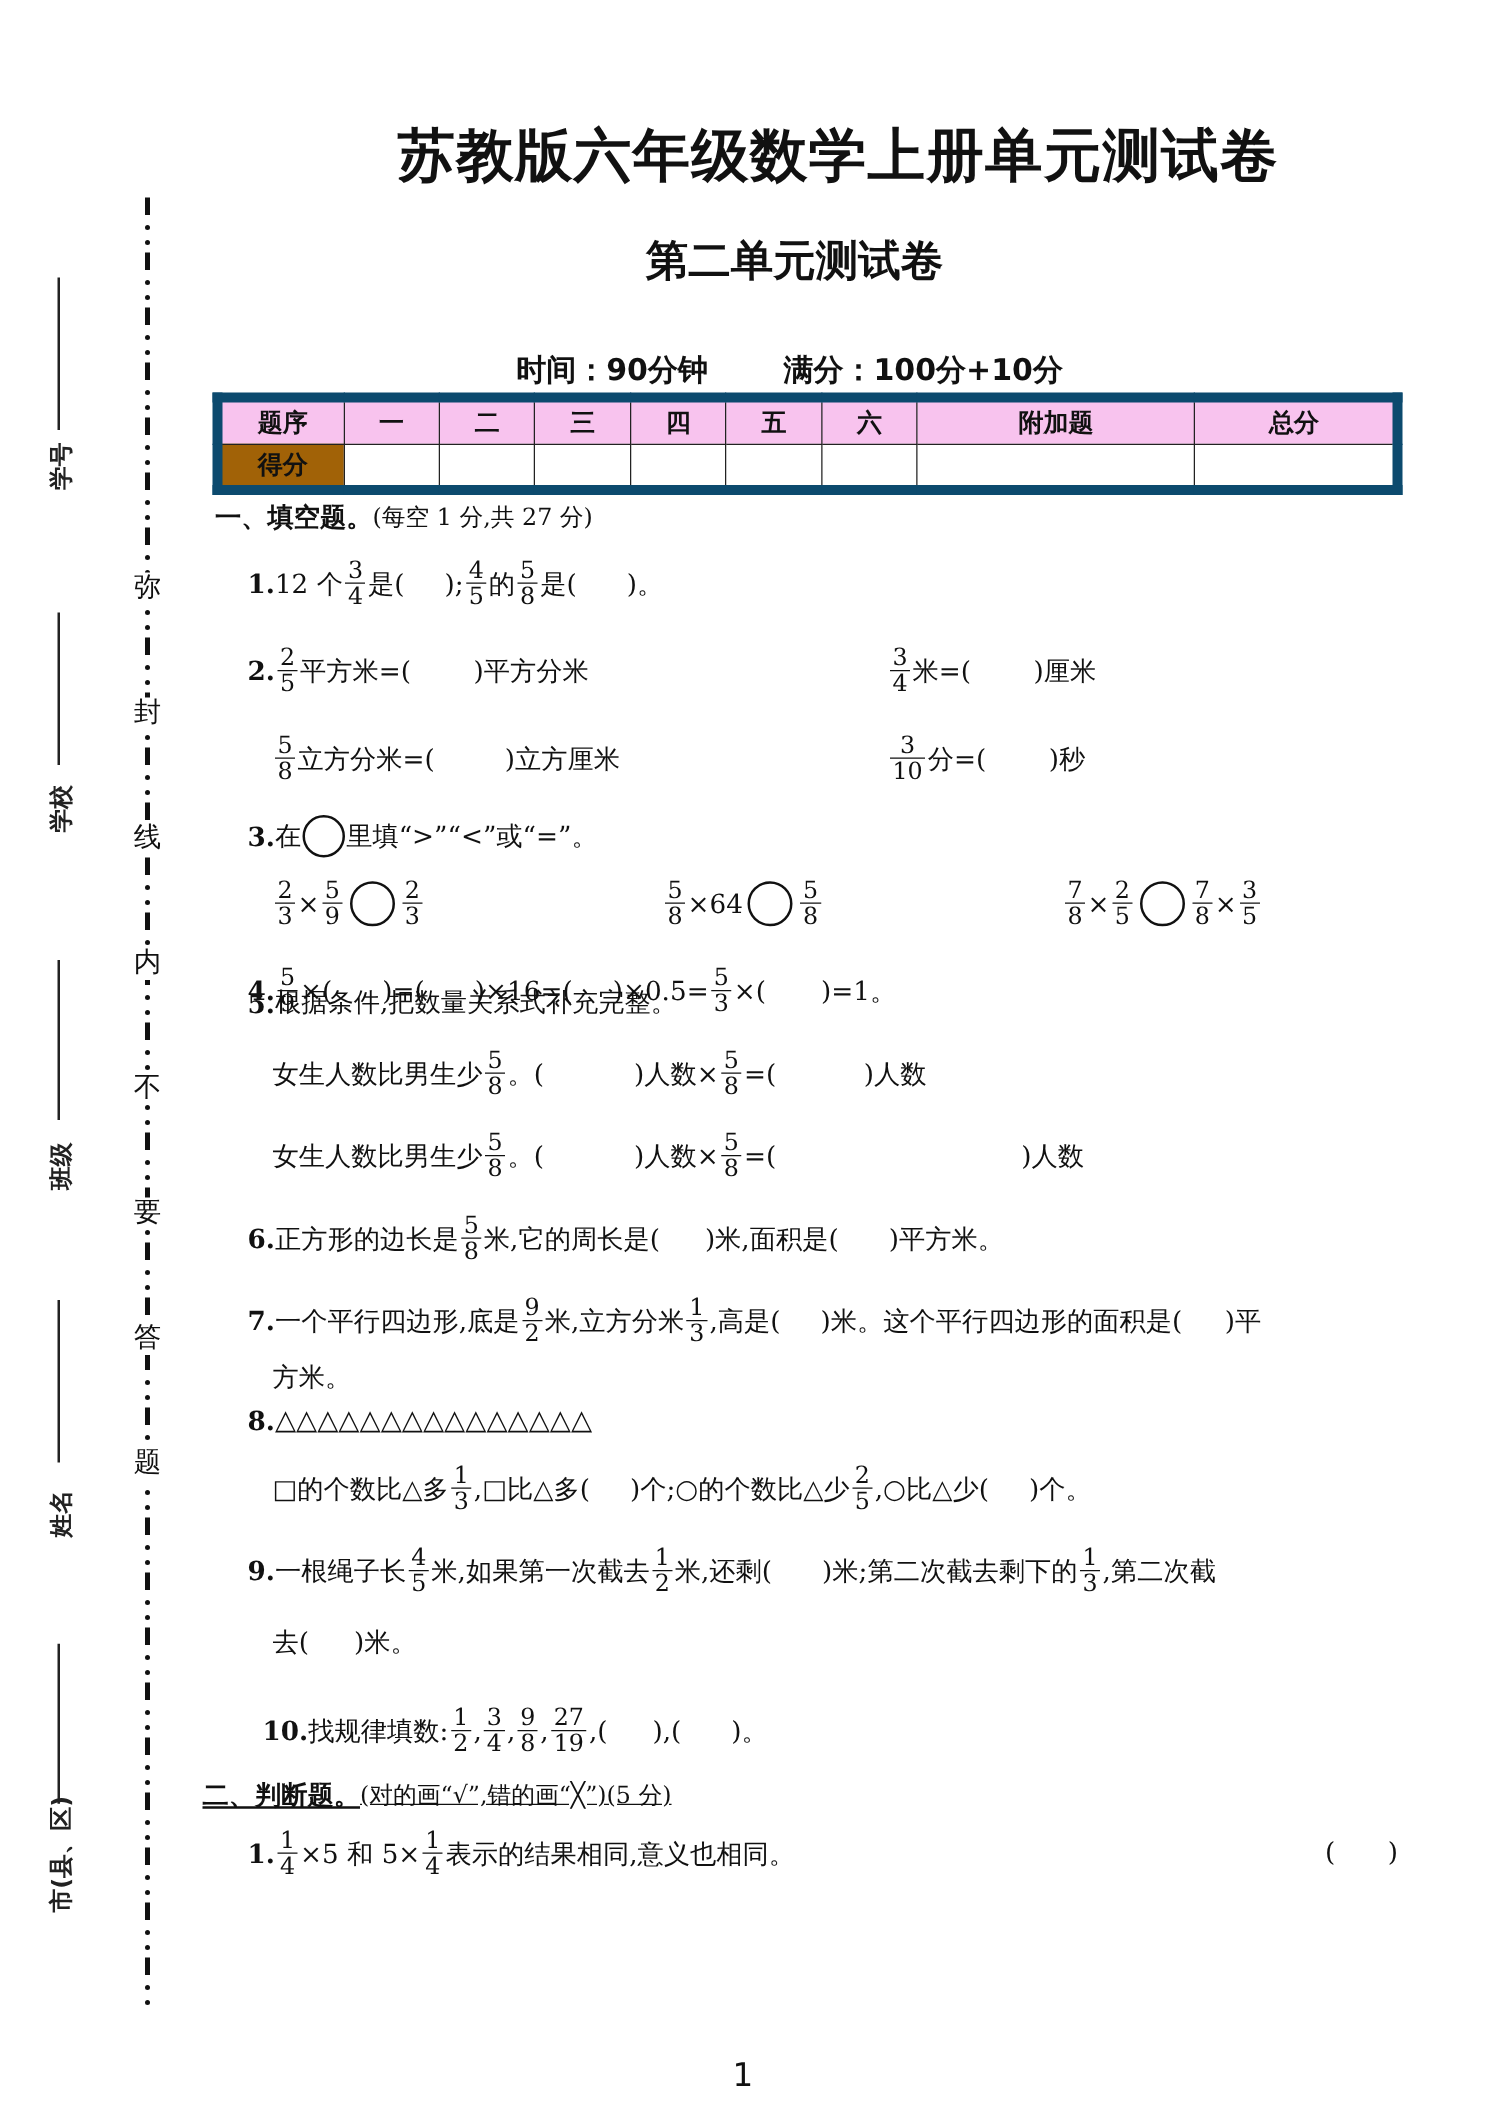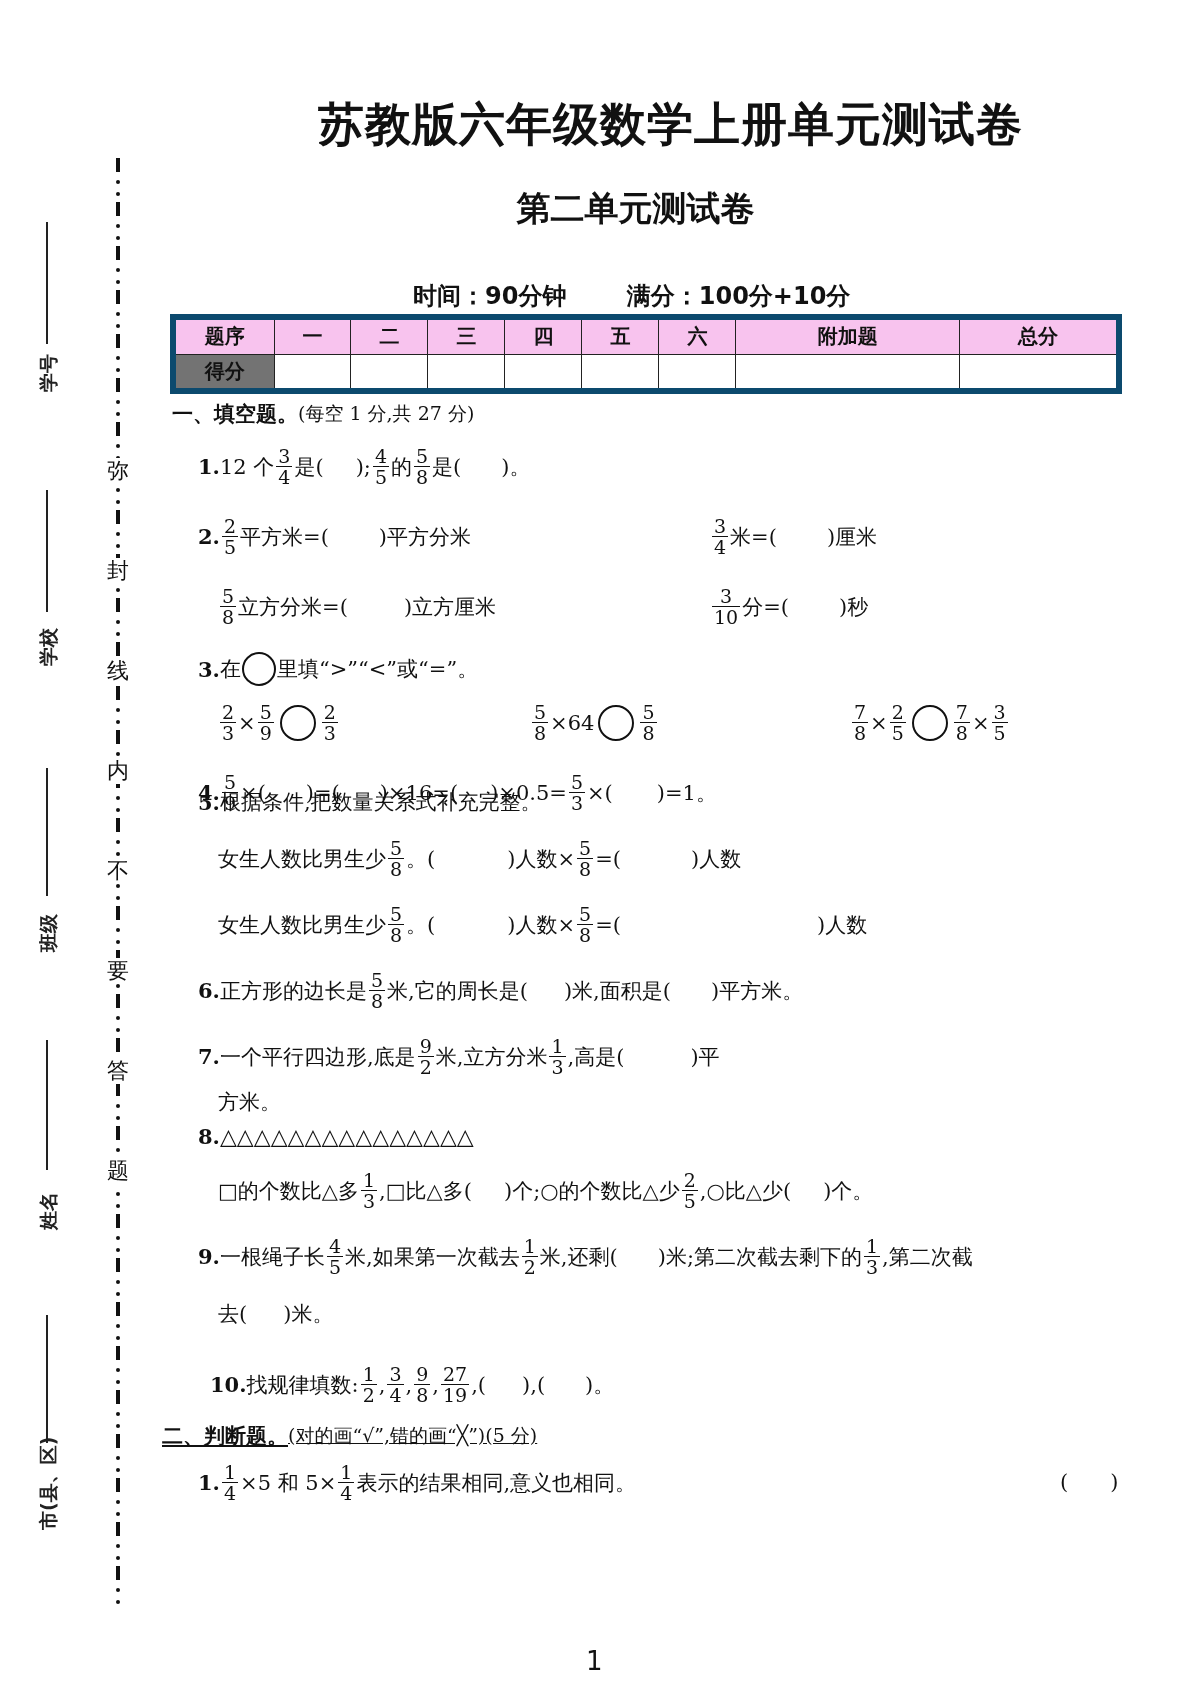--- a/index.html
+++ b/index.html
@@ -17,24 +17,24 @@
   .seal-dot { position: absolute; left: 10px; width: 4px; height: 4px; background: #111; border-radius: 50%; }
   .seal-char { position: absolute; left: 0; width: 24px; text-align: center; font-family: "DejaVu Sans", sans-serif; font-size: 22px; background: #fff; line-height: 26px; }
 
   
   .main-title { position: absolute; top: 94px; left: 0; width: 1191px; text-align: center; padding-left: 150px; font-family: "DejaVu Sans", sans-serif; font-weight: bold; font-size: 46px; letter-spacing: 1px; }
   .sub-title { position: absolute; top: 186px; left: 0; width: 1191px; text-align: center; padding-left: 80px; font-family: "DejaVu Sans", sans-serif; font-weight: bold; font-size: 34px; }
   .meta { position: absolute; top: 280px; left: 413px; font-family: "DejaVu Sans", sans-serif; font-weight: bold; font-size: 24px; white-space: nowrap; }
   .meta span + span { margin-left: 52px; }
 
   
-  table.score { position: absolute; top: 314px; left: 170px; width: 952px; border-collapse: collapse; border: 6px solid #0c4a6e; font-family: "DejaVu Sans", sans-serif; }
+  table.score { position: absolute; top: 314px; left: 170px; width: 952px; border-collapse: collapse; border: 8px solid #0c4a6e; font-family: "DejaVu Sans", sans-serif; }
   table.score td { border: 1.5px solid #222; height: 37px; text-align: center; font-size: 20px; font-weight: bold; }
   table.score tr.head td { background: #f8c3ee; }
-  table.score tr.body td:first-child { background: #737373; }
+  table.score tr.body td:first-child { background: #a16207; }
 
   
   .content { position: absolute; left: 162px; top: 400px; width: 990px; font-size: 21px; }
   .line-row { position: absolute; white-space: nowrap; display: flex; align-items: center; }
   .sec-head { font-family: "DejaVu Sans", sans-serif; font-weight: bold; font-size: 21px; }
   .sec-note { font-size: 19px; }
   .qn { font-weight: bold; font-family: "DejaVu Serif", serif; }
   .frac { display: inline-flex; flex-direction: column; align-items: center; vertical-align: middle; font-size: 19px; line-height: 20px; margin: 0 2px; }
   .frac .n { padding: 0 2px; }
   .frac .d { border-top: 1.5px solid #111; padding: 0 2px; }
@@ -431,20 +431,21 @@
         <span class="n">9</span>
         <span class="d">2</span>
       </span>
     <span>米,立方分米</span>
     <span class="frac">
         <span class="n">1</span>
         <span class="d">3</span>
       </span>
     <span>,高是(</span>
     <span class="blank" style="width:32px"></span>
+    <span>)米。这个平行四边形的面积是(</span>
     <span class="blank" style="width:34px"></span>
     <span>)平</span>
   </div>
   <div class="line-row" style="left:56px;top:688px;">
     <span>方米。</span>
   </div>
 
   <div class="line-row" style="left:36px;top:724px;">
     <span class="qn">8.</span>
     <span class="tri-row">△△△△△△△△△△△△△△△</span>

